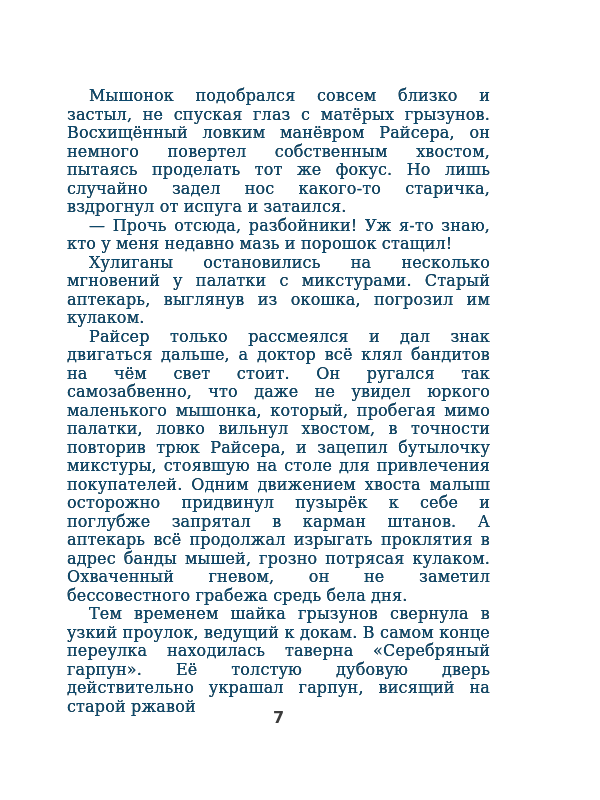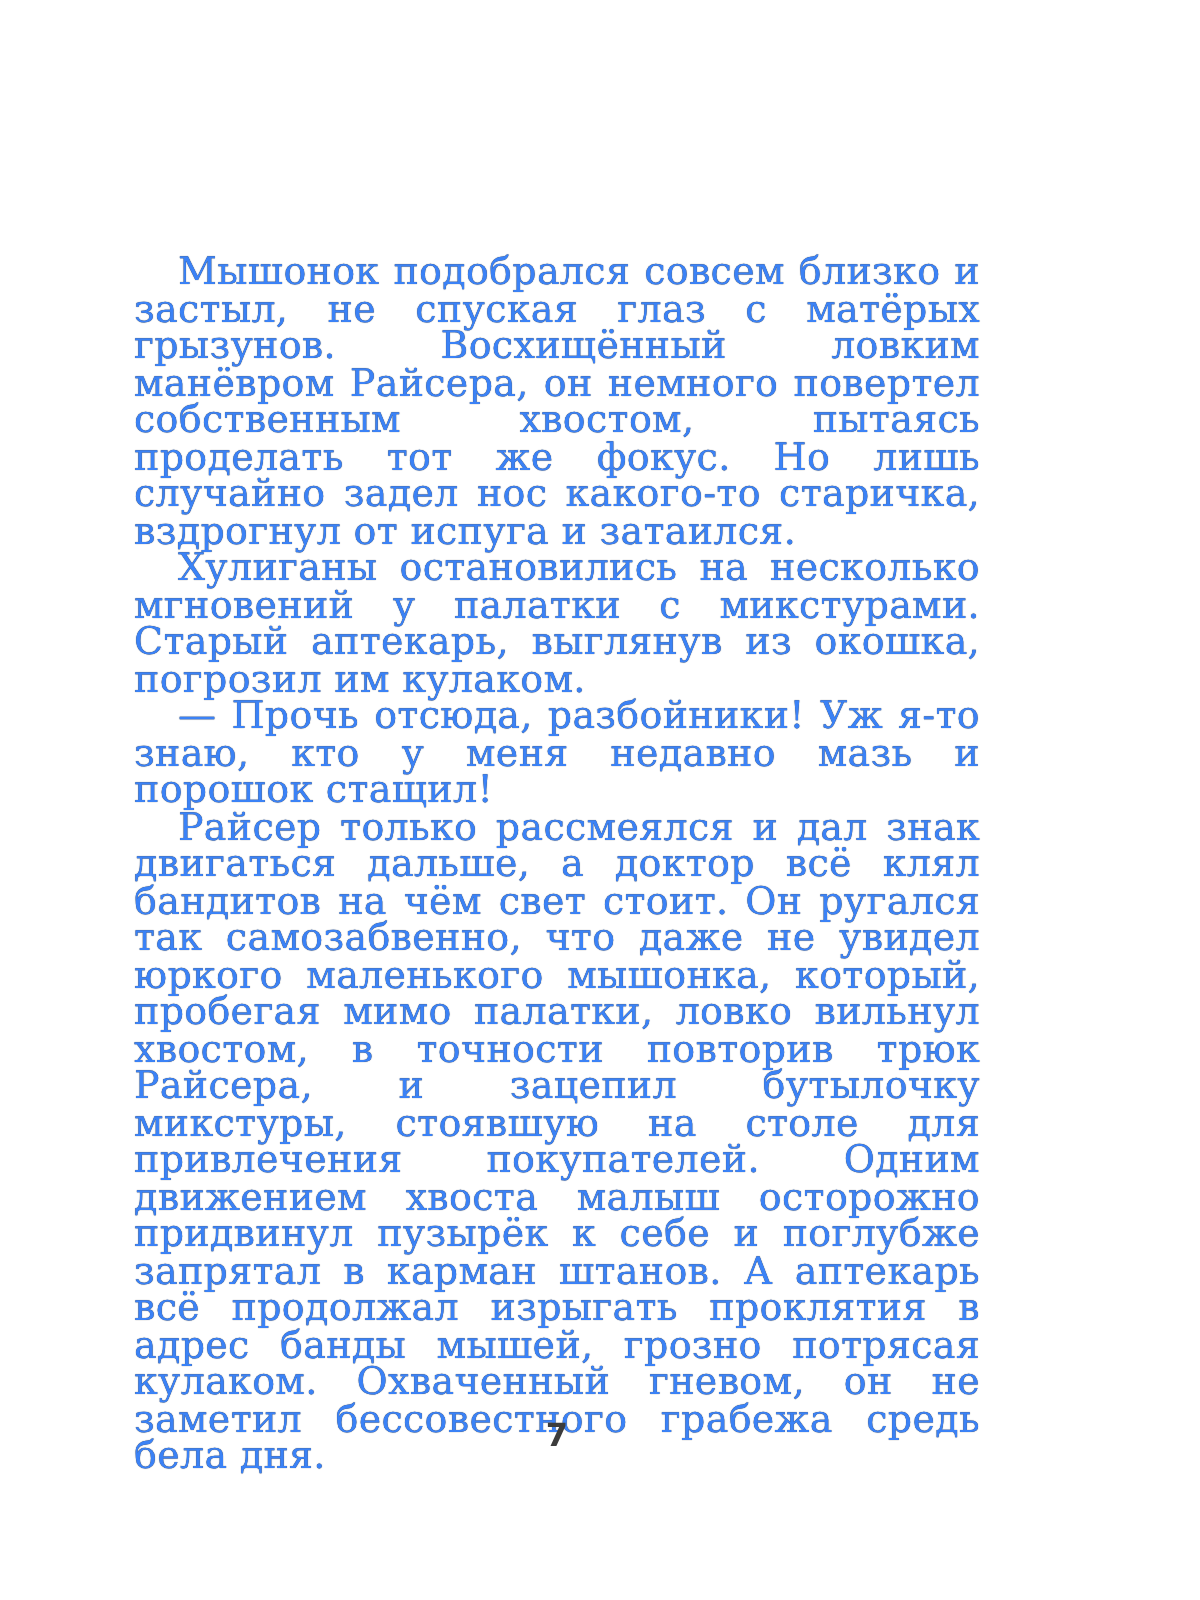--- a/index.html
+++ b/index.html
@@ -16,28 +16,27 @@
     height: 800px;
     background: #ffffff;
     font-family: "DejaVu Serif", "Liberation Serif", serif;
   }
   .text-block {
     position: absolute;
     left: 67px;
     top: 87px;
     width: 423px;
     text-align: justify;
-    font-size: 19px;
+    font-size: 16px;
     line-height: 18.5px;
-    color: #3b82f6;
+    color: #0c4a6e;
     letter-spacing: 0.15px;
     hyphens: auto;
     -webkit-hyphens: auto;
     text-shadow: 0 0 0.4px #1f1f1f;
-    margin-top: 40px;
   }
   .para {
     margin: 0;
     padding: 0;
     text-indent: 22px;
   }
   .page-number {
     position: absolute;
     top: 708px;
     left: 67px;
@@ -51,24 +50,25 @@
 </style>
 </head>
 <body>
 
 <div class="page">
 
   <main class="text-block">
 
       <p class="para">Мышонок подобрался совсем близко и застыл, не спуская глаз с матёрых грызунов. Восхищённый ловким манёвром Райсера, он немного повертел собственным хвостом, пытаясь проделать тот же фокус. Но лишь случайно задел нос какого-то старичка, вздрогнул от испуга и затаился.</p>
 
+      <p class="para">— Прочь отсюда, разбойники! Уж я-то знаю, кто у меня недавно мазь и порошок стащил!</p>
+
       <p class="para">Хулиганы остановились на несколько мгновений у палатки с микстурами. Старый аптекарь, выглянув из окошка, погрозил им кулаком.</p>
-
-      <p class="para">— Прочь отсюда, разбойники! Уж я-то знаю, кто у меня недавно мазь и порошок стащил!</p>
 
       <p class="para">Райсер только рассмеялся и дал знак двигаться дальше, а доктор всё клял бандитов на чём свет стоит. Он ругался так самозабвенно, что даже не увидел юркого маленького мышонка, который, пробегая мимо палатки, ловко вильнул хвостом, в точности повторив трюк Райсера, и зацепил бутылочку микстуры, стоявшую на столе для привлечения покупателей. Одним движением хвоста малыш осторожно придвинул пузырёк к себе и поглубже запрятал в карман штанов. А аптекарь всё продолжал изрыгать проклятия в адрес банды мышей, грозно потрясая кулаком. Охваченный гневом, он не заметил бессовестного грабежа средь бела дня.</p>
 
 
+      <p class="para">Тем временем шайка грызунов свернула в узкий проулок, ведущий к докам. В самом конце переулка находилась таверна «Серебряный гарпун». Её толстую дубовую дверь действительно украшал гарпун, висящий на старой ржавой</p>
     </main>
 
   <div class="page-number">7</div>
 
 </div>
 
 </body></html>

